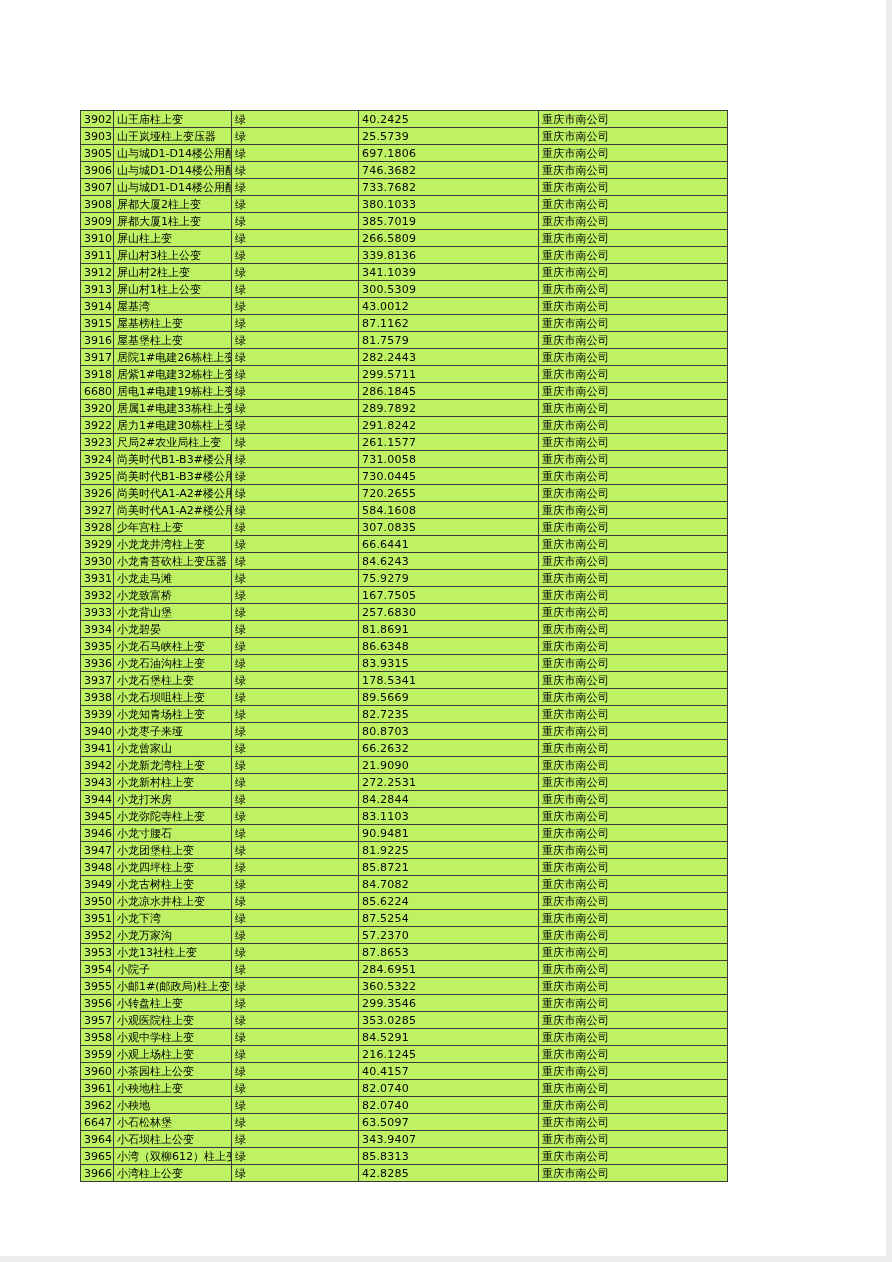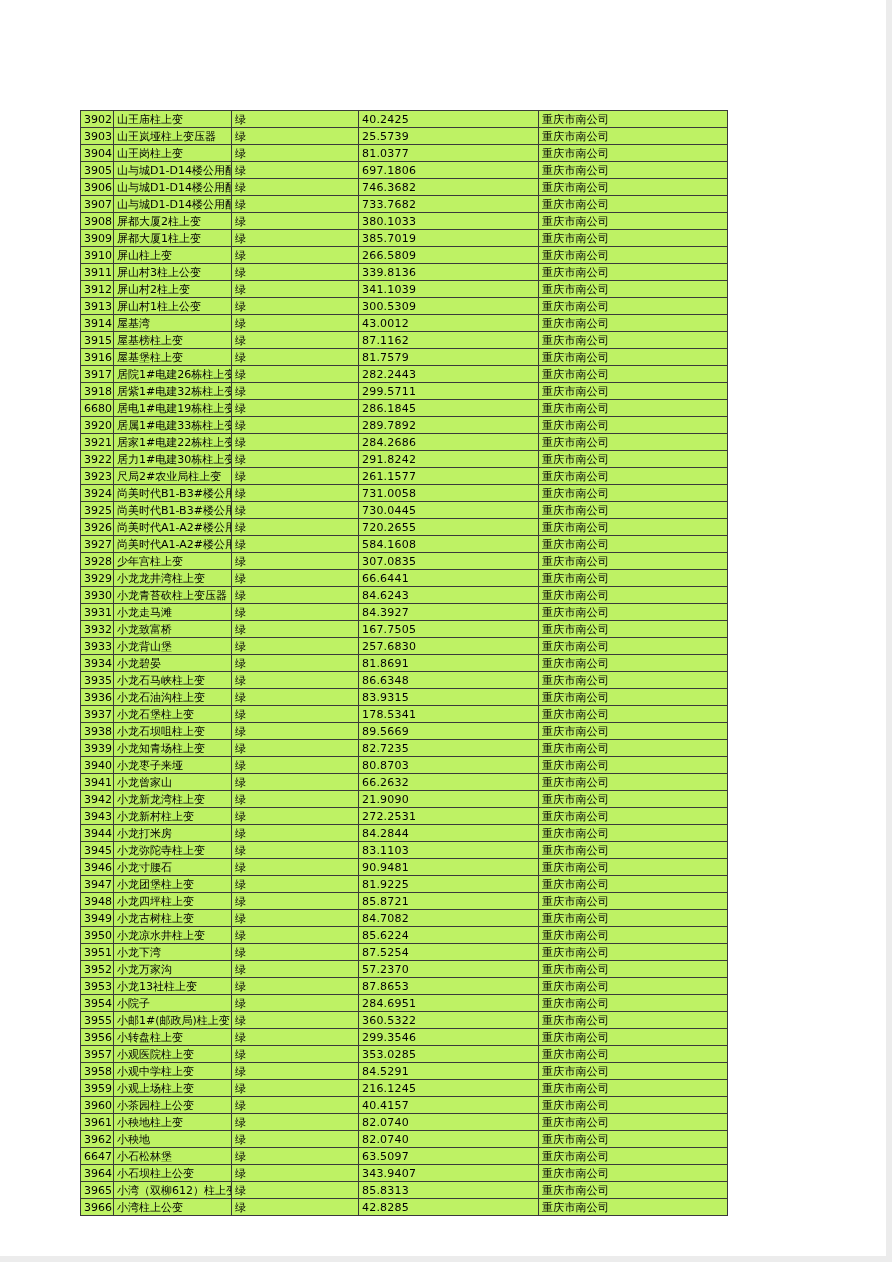--- a/index.html
+++ b/index.html
@@ -71,27 +71,20 @@
           <td class="c4">重庆市南公司</td>
         </tr>
         <tr>
           <td class="c0">3903</td>
           <td class="c1">山王岚垭柱上变压器</td>
           <td class="c2">绿</td>
           <td class="c3">25.5739</td>
           <td class="c4">重庆市南公司</td>
         </tr>
         <tr>
-          <td class="c0">3904</td>
-          <td class="c1">山王岗柱上变</td>
-          <td class="c2">绿</td>
-          <td class="c3">81.0377</td>
-          <td class="c4">重庆市南公司</td>
-        </tr>
-        <tr>
           <td class="c0">3905</td>
           <td class="c1">山与城D1-D14楼公用配电</td>
           <td class="c2">绿</td>
           <td class="c3">697.1806</td>
           <td class="c4">重庆市南公司</td>
         </tr>
         <tr>
           <td class="c0">3906</td>
           <td class="c1">山与城D1-D14楼公用配电</td>
           <td class="c2">绿</td>
@@ -190,27 +183,20 @@
           <td class="c4">重庆市南公司</td>
         </tr>
         <tr>
           <td class="c0">3920</td>
           <td class="c1">居属1#电建33栋柱上变</td>
           <td class="c2">绿</td>
           <td class="c3">289.7892</td>
           <td class="c4">重庆市南公司</td>
         </tr>
         <tr>
-          <td class="c0">3921</td>
-          <td class="c1">居家1#电建22栋柱上变</td>
-          <td class="c2">绿</td>
-          <td class="c3">284.2686</td>
-          <td class="c4">重庆市南公司</td>
-        </tr>
-        <tr>
           <td class="c0">3922</td>
           <td class="c1">居力1#电建30栋柱上变</td>
           <td class="c2">绿</td>
           <td class="c3">291.8242</td>
           <td class="c4">重庆市南公司</td>
         </tr>
         <tr>
           <td class="c0">3923</td>
           <td class="c1">尺局2#农业局柱上变</td>
           <td class="c2">绿</td>
@@ -263,21 +249,21 @@
           <td class="c0">3930</td>
           <td class="c1">小龙青苔砍柱上变压器</td>
           <td class="c2">绿</td>
           <td class="c3">84.6243</td>
           <td class="c4">重庆市南公司</td>
         </tr>
         <tr>
           <td class="c0">3931</td>
           <td class="c1">小龙走马滩</td>
           <td class="c2">绿</td>
-          <td class="c3">84.3927</td>
+          <td class="c3">75.9279</td>
           <td class="c4">重庆市南公司</td>
         </tr>
         <tr>
           <td class="c0">3932</td>
           <td class="c1">小龙致富桥</td>
           <td class="c2">绿</td>
           <td class="c3">167.7505</td>
           <td class="c4">重庆市南公司</td>
         </tr>
         <tr>

